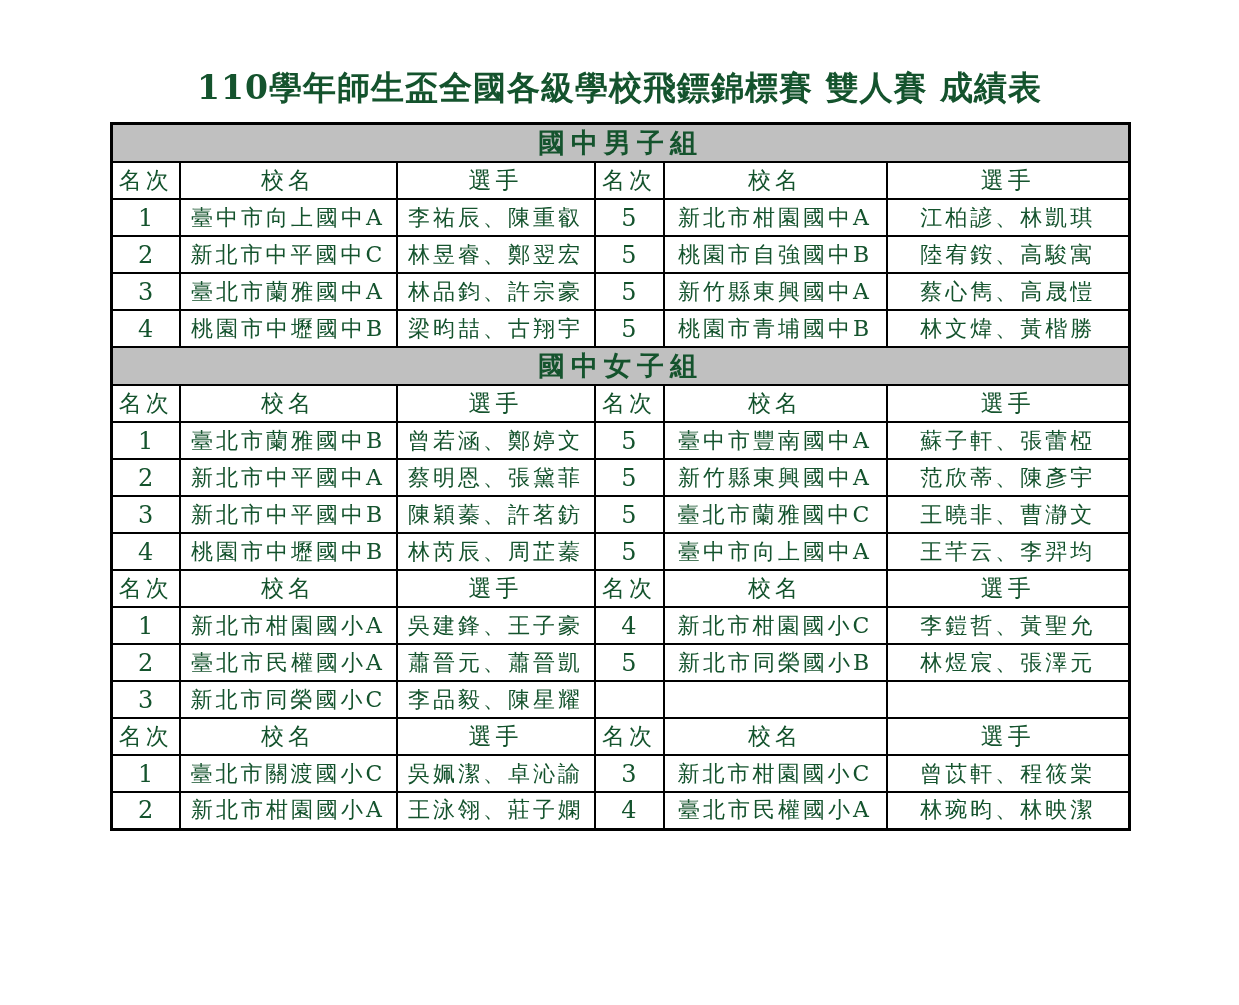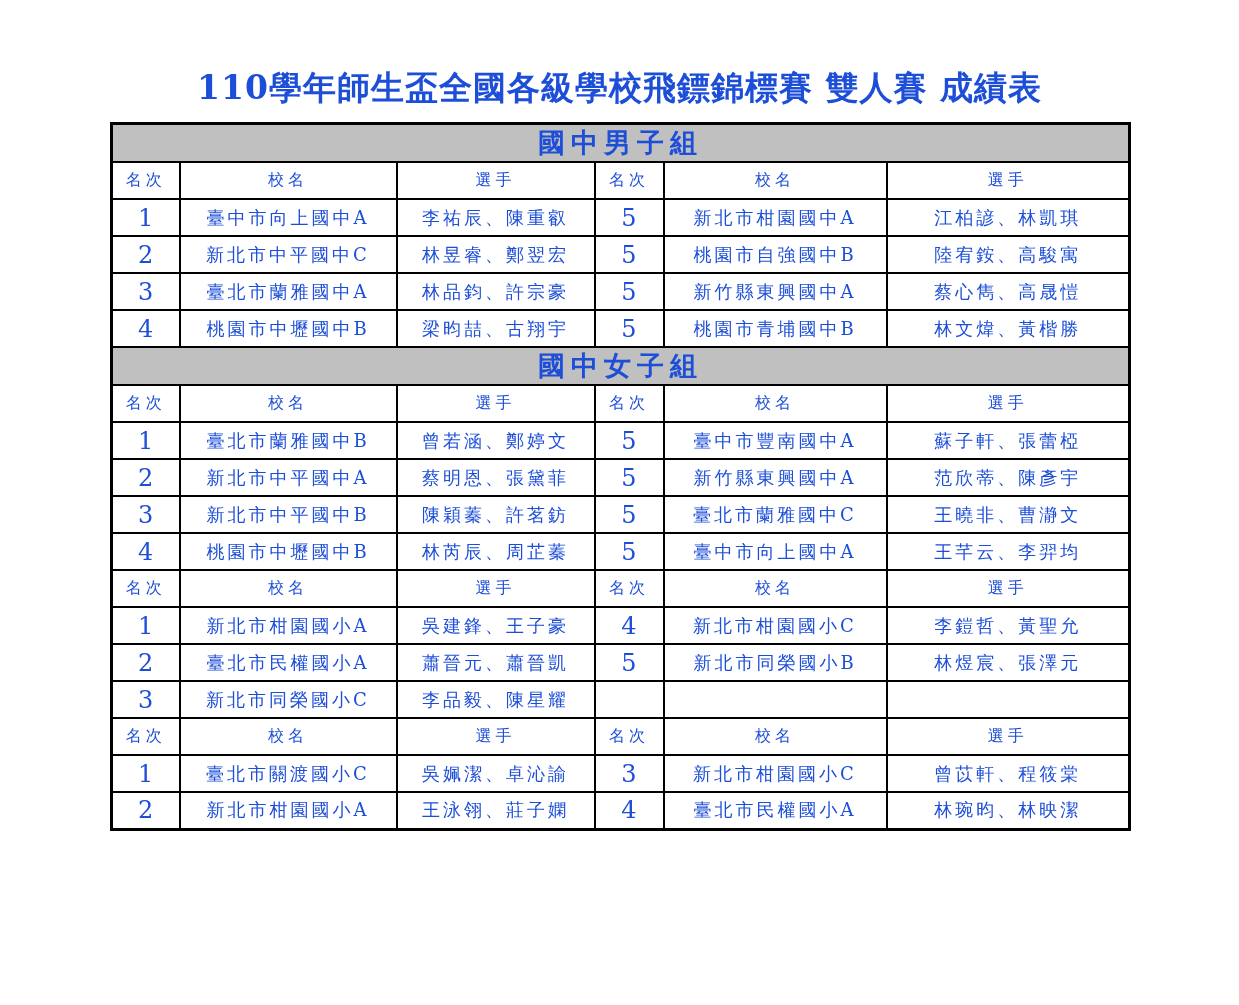--- a/index.html
+++ b/index.html
@@ -6,21 +6,21 @@
     margin: 0;
     padding: 0;
     background: #ffffff;
   }
   .page {
     position: relative;
     width: 1239px;
     height: 944px;
     background: #ffffff;
     font-family: "DejaVu Serif", "Liberation Serif", serif;
-    color: #1d4ed8;
+    color: #14532d;
     overflow: hidden;
   }
   .title {
     position: absolute;
     top: 66px;
     left: 0;
     width: 100%;
     margin: 0;
     text-align: center;
     font-size: 33px;
@@ -49,27 +49,27 @@
   }
   tr.band-row { height: 38px; }
   tr.head-row { height: 37px; }
   tr.data-row { height: 37px; }
   td.band-cell {
     font-weight: bold;
     font-size: 27px;
     letter-spacing: 6px;
   }
   td.header-cell {
-    font-size: 16px;
+    font-size: 23px;
     letter-spacing: 4px;
   }
   td.cell-rank { font-size: 24px; }
   td.cell-school,
   td.cell-players {
-    font-size: 18px;
+    font-size: 22px;
     letter-spacing: 3px;
   }
 </style>
 </head>
 <body>
 
 <div class="page">
   <h1 class="title">110學年師生盃全國各級學校飛鏢錦標賽 雙人賽 成績表</h1>
   <div class="table-wrap">
     <table class="results">

